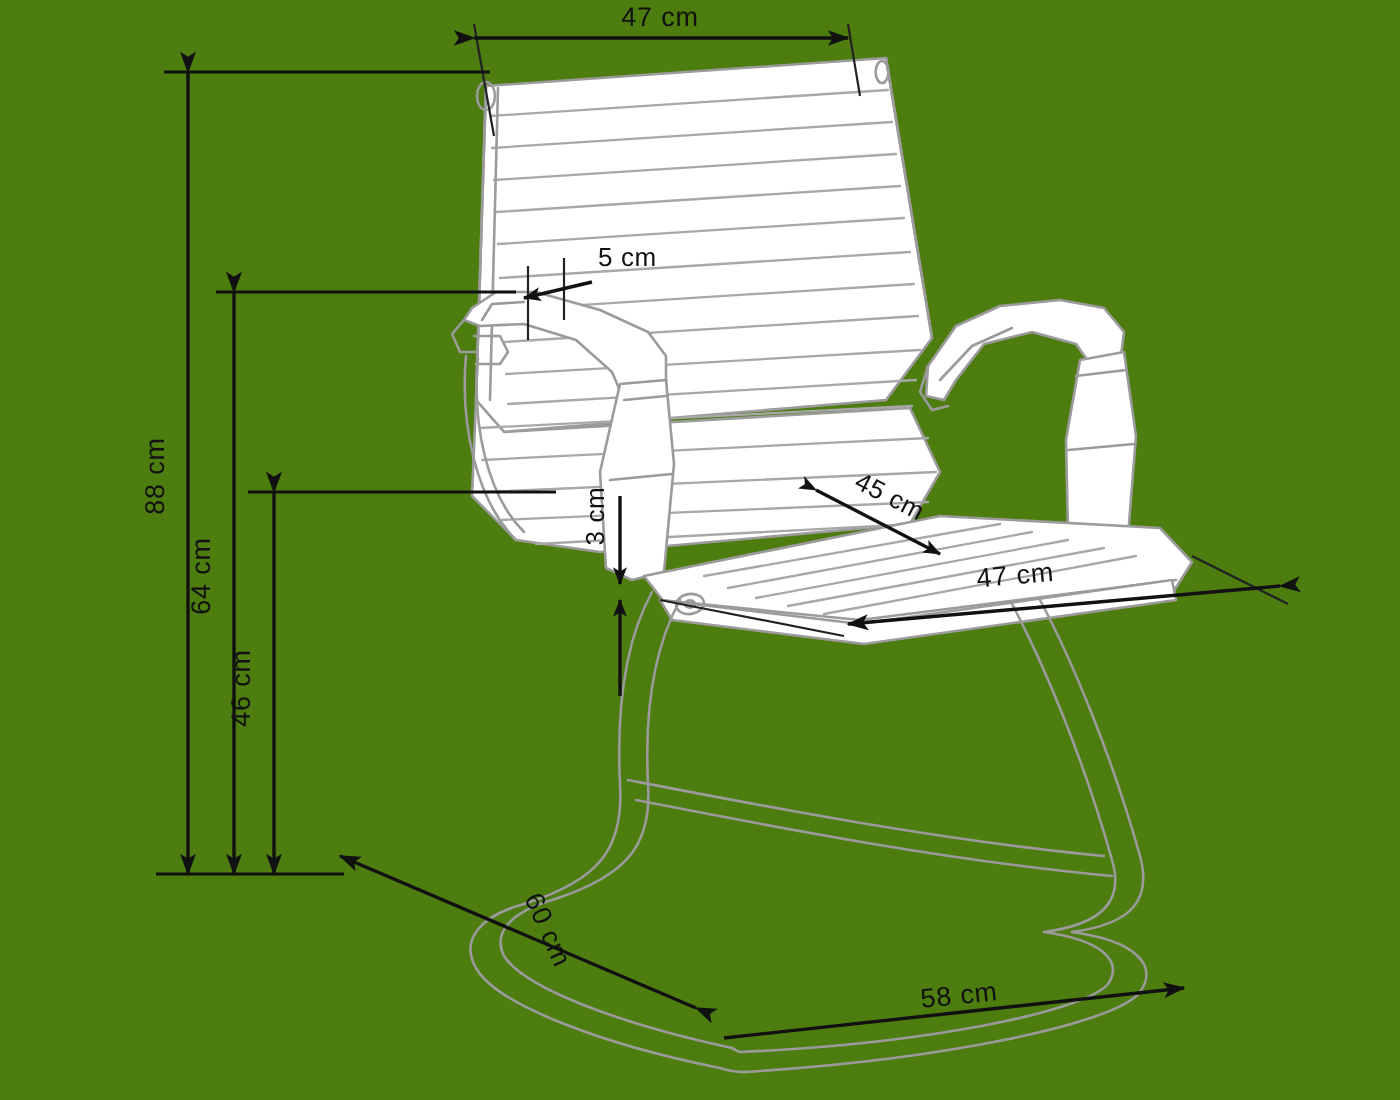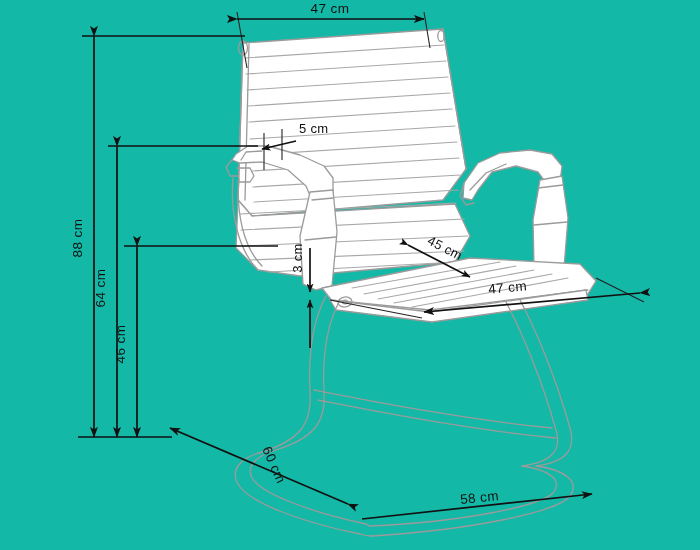--- a/index.html
+++ b/index.html
@@ -8,21 +8,21 @@
     padding: 0;
     background: #ffffff;
   }
   body {
     font-family: "Liberation Sans", sans-serif;
   }
   #stage {
     position: relative;
     width: 700px;
     height: 550px;
-    background: #14b8a6;
+    background: #4d7c0f;
     overflow: hidden;
   }
   #stage svg {
     position: absolute;
     top: 0;
     left: 0;
     display: block;
   }
   .chair-line {
     fill: none;

